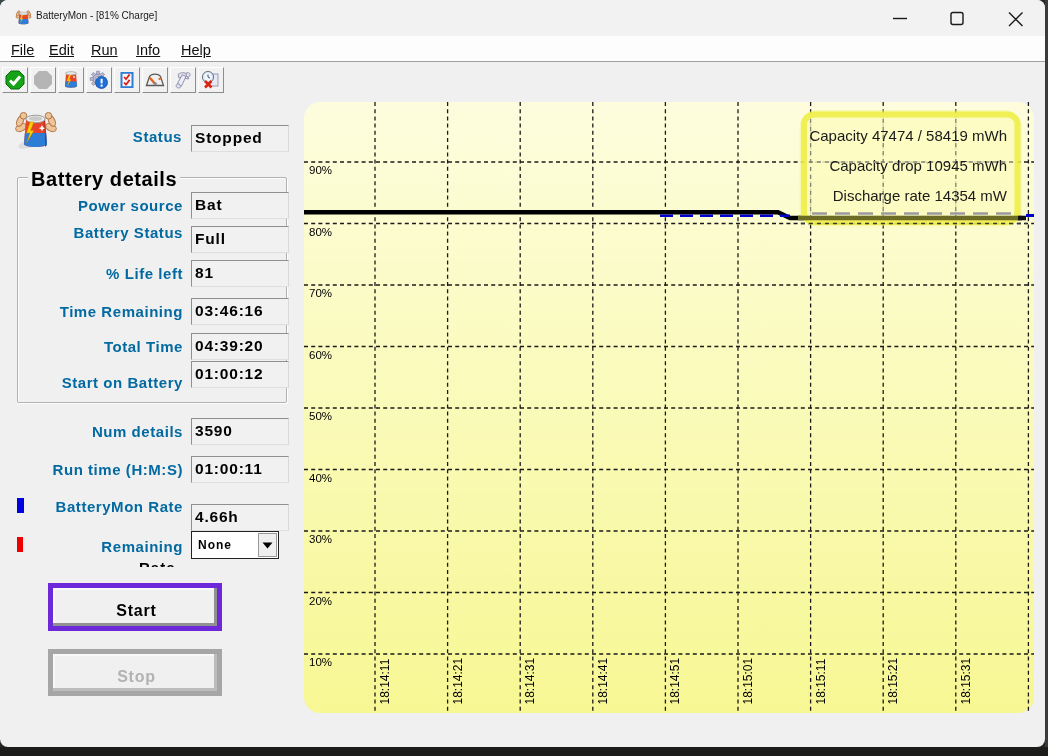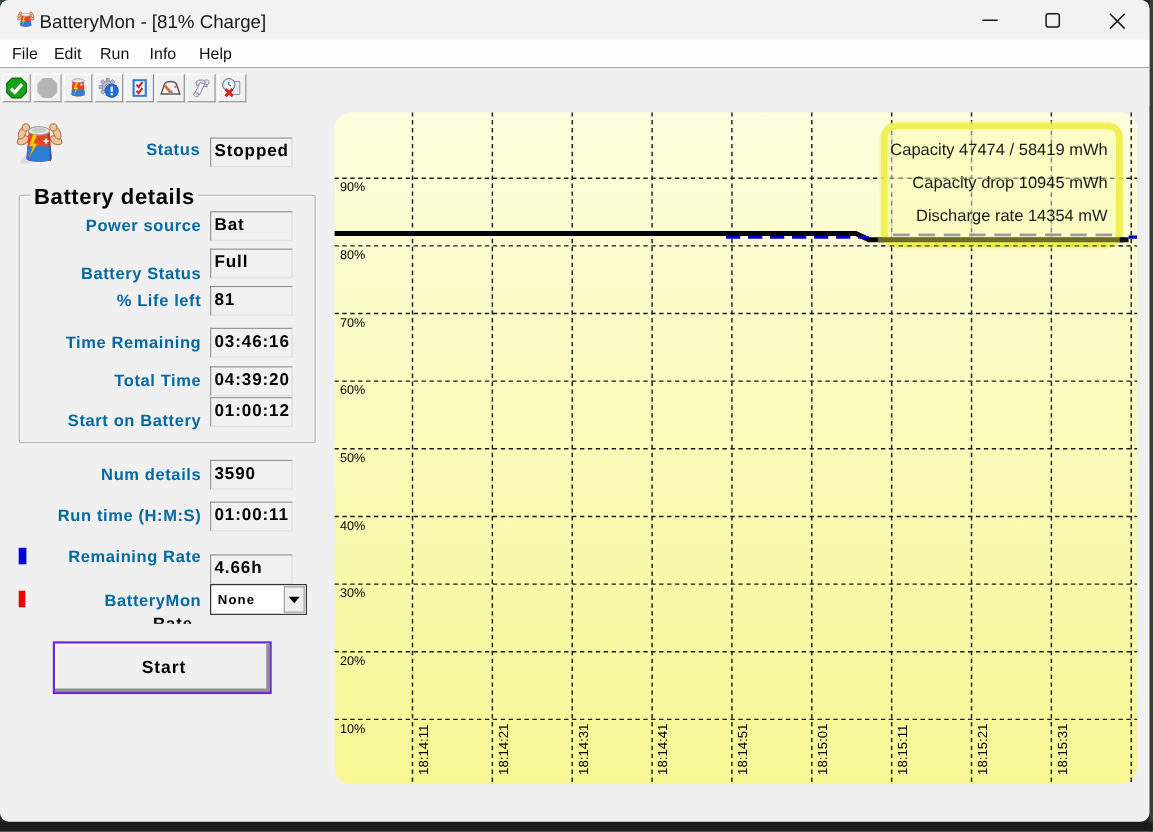--- a/index.html
+++ b/index.html
@@ -5,40 +5,40 @@
   html,body{margin:0;padding:0;}
   body{width:1048px;height:756px;background:#262624;position:relative;overflow:hidden;
        font-family:"Liberation Sans", sans-serif;}
   .abs{position:absolute;}
   #deskR{position:absolute;left:1045px;top:0;width:3px;height:756px;background:#3b3b38;}
   #deskB{position:absolute;left:0;top:747px;width:1048px;height:9px;background:#1c1c1b;}
   #corner{position:absolute;left:0;top:0;width:14px;height:14px;background:#37474a;}
   #win{position:absolute;left:0;top:0;width:1045px;height:747px;background:#f0f0f0;
        border-radius:8px;overflow:hidden;}
   #titlebar{position:absolute;left:0;top:0;width:1045px;height:36px;background:#f2f2f2;}
-  #title{position:absolute;left:36px;top:10px;font-size:17px;color:#191919;}
+  #title{position:absolute;left:36px;top:10px;font-size:10px;color:#191919;}
   #menubar{position:absolute;left:0;top:36px;width:1045px;height:25px;background:#fdfdfd;
            border-bottom:1px solid #9f9f9f;font-size:14.5px;color:#111;}
-  .mi{position:absolute;top:6px;}
+  .mi{position:absolute;top:6px;text-decoration:underline;}
   #toolbar{position:absolute;left:0;top:62px;width:1045px;height:34px;background:#f0f0f0;}
   .tb{position:absolute;top:5px;width:24px;height:24px;background:#f1f1f1;
       border-top:1px solid #fff;border-left:1px solid #fff;
       border-right:1px solid #8d8d8d;border-bottom:1px solid #8d8d8d;}
   .tb svg{position:absolute;left:2px;top:2px;}
   .lab{position:absolute;font-weight:bold;font-size:15px;letter-spacing:0.55px;color:#0369a1;text-align:right;width:160px;}
-  .fld{position:absolute;left:191px;width:75px;height:27px;box-sizing:border-box;background:#f1f1f1;
+  .fld{position:absolute;left:191px;width:98px;height:27px;box-sizing:border-box;background:#f1f1f1;
        border-top:1px solid #8f8f8f;border-left:1px solid #8f8f8f;
        border-right:1px solid #d9d9d9;border-bottom:1px solid #dedede;
        font-weight:bold;font-size:15.5px;letter-spacing:0.8px;color:#000;line-height:23px;padding-left:3px;}
   #grpbox{position:absolute;left:17px;top:177px;width:268px;height:224px;
           border:1px solid #b2b2b2;border-radius:2px;box-shadow:1px 1px 0 #fdfdfd inset, 1px 1px 0 #fdfdfd;}
   #grptitle{position:absolute;left:28px;top:168px;background:#f0f0f0;padding:0 3px;
             font-weight:bold;font-size:20px;letter-spacing:0.55px;color:#000;}
-  .btn{position:absolute;left:48px;width:199px;height:47.5px;box-sizing:border-box;background:#f0f0f0;
-       border:2px solid #6d28d9;box-shadow:inset -3px -3px 0 #919191, inset 2px 2px 0 #fafafa;
+  .btn{position:absolute;left:48px;width:174px;height:47.5px;box-sizing:border-box;background:#f0f0f0;
+       border:5px solid #6d28d9;box-shadow:inset -3px -3px 0 #919191, inset 2px 2px 0 #fafafa;
        font-weight:bold;font-size:16px;letter-spacing:0.8px;text-indent:3px;text-align:center;line-height:45px;}
 </style>
 </head>
 <body>
 <div id="deskR"></div>
 <div id="deskB"></div>
 <div id="corner"></div>
 <div id="win">
 
   <div id="titlebar">
@@ -170,52 +170,53 @@
     <path d="M26.6,17.4 h1.6 v-1.6 h1.6 v1.6 h1.6 v1.6 h-1.6 v1.6 h-1.6 v-1.6 h-1.6 Z" fill="#fff"></path>
   </svg>
   <div class="lab" style="left:22px;top:128px">Status</div>
   <div class="fld" style="top:125px">Stopped</div>
 
   <div id="grpbox"></div>
   <div id="grptitle">Battery details</div>
 
   <div class="lab" style="left:23px;top:197px">Power source</div>
   <div class="fld" style="top:192px">Bat</div>
-  <div class="lab" style="left:23px;top:241px">Battery Status</div>
+  <div class="lab" style="left:23px;top:224px">Battery Status</div>
   <div class="fld" style="top:226px">Full</div>
   <div class="lab" style="left:23px;top:265px">% Life left</div>
   <div class="fld" style="top:260px">81</div>
   <div class="lab" style="left:23px;top:303px">Time Remaining</div>
   <div class="fld" style="top:298px">03:46:16</div>
   <div class="lab" style="left:23px;top:338px">Total Time</div>
   <div class="fld" style="top:333px">04:39:20</div>
   <div class="lab" style="left:23px;top:374px">Start on Battery</div>
   <div class="fld" style="top:361px">01:00:12</div>
 
   <div class="lab" style="left:23px;top:423px">Num details</div>
   <div class="fld" style="top:418px">3590</div>
   <div class="lab" style="left:23px;top:461px">Run time (H:M:S)</div>
   <div class="fld" style="top:456px">01:00:11</div>
-  <div class="lab" style="left:23px;top:498px">Remaining Rate</div>
+  <div class="lab" style="left:23px;top:498px">BatteryMon Rate</div>
   <div class="fld" style="top:504px">4.66h</div>
   <div class="abs" style="left:17px;top:498px;width:7px;height:15px;background:#0000e0"></div>
-  <div class="lab" style="left:23px;top:538px">BatteryMon</div>
+  <div class="lab" style="left:23px;top:538px">Remaining</div>
   <div class="abs" style="left:139px;top:560px;width:36px;height:6.5px;overflow:hidden;font-weight:bold;font-size:15px;letter-spacing:1px;line-height:15px">Rate</div>
   <div class="abs" style="left:17px;top:537px;width:6px;height:15px;background:#ee0000"></div>
 
   <div class="abs" style="left:191px;top:531px;width:86px;height:26px;background:#fff;border:1.5px solid #222;">
     <div class="abs" style="left:6px;top:1px;font-weight:bold;font-size:12px;letter-spacing:1px;line-height:24px">None</div>
     <div class="abs" style="right:1px;top:1px;width:17px;height:22px;background:#efefef;border:1px solid #999;">
       <svg width="17" height="22" viewBox="0 0 17 22">
           <path d="M3.5,8.5 h10 l-5,6 Z" fill="#000"></path>
         </svg>
     </div>
   </div>
 
   <div class="btn" style="top:583px;color:#000">Start</div>
+  <div class="btn" style="top:648.5px;color:#b2b2b2;border-color:#a6a6a6;box-shadow:inset -3px -3px 0 #bcbcbc, inset 2px 2px 0 #f8f8f8">Stop</div>
 
   <svg class="abs" style="left:304px;top:102px" width="730" height="611" viewBox="0 0 730 611">
     <defs>
       <linearGradient id="bg" x1="0" y1="0" x2="0" y2="1">
         <stop offset="0" stop-color="#fdfdde"></stop>
         <stop offset="1" stop-color="#f7f794"></stop>
       </linearGradient>
     </defs>
     <rect x="0" y="0" width="730" height="611" rx="16" fill="url(#bg)"></rect>
     <g stroke="#1a1a1a" stroke-width="1.3" stroke-dasharray="4 3.2">

